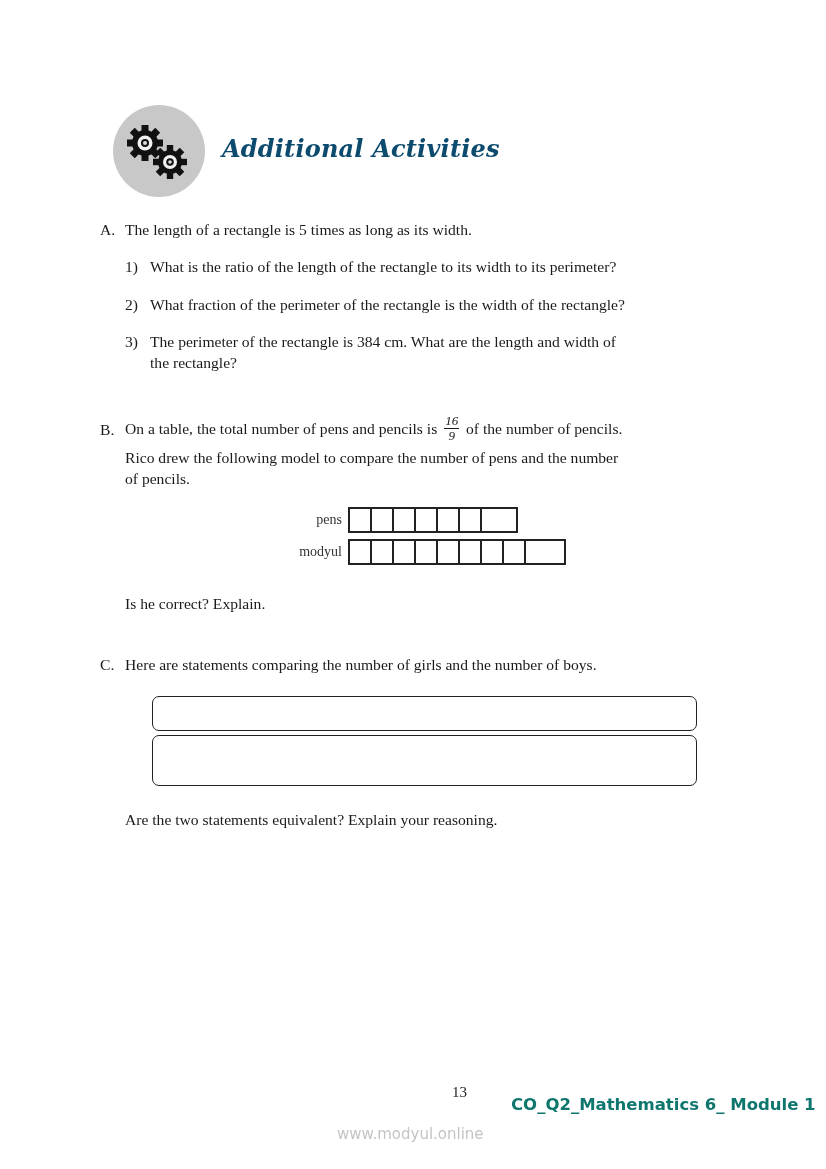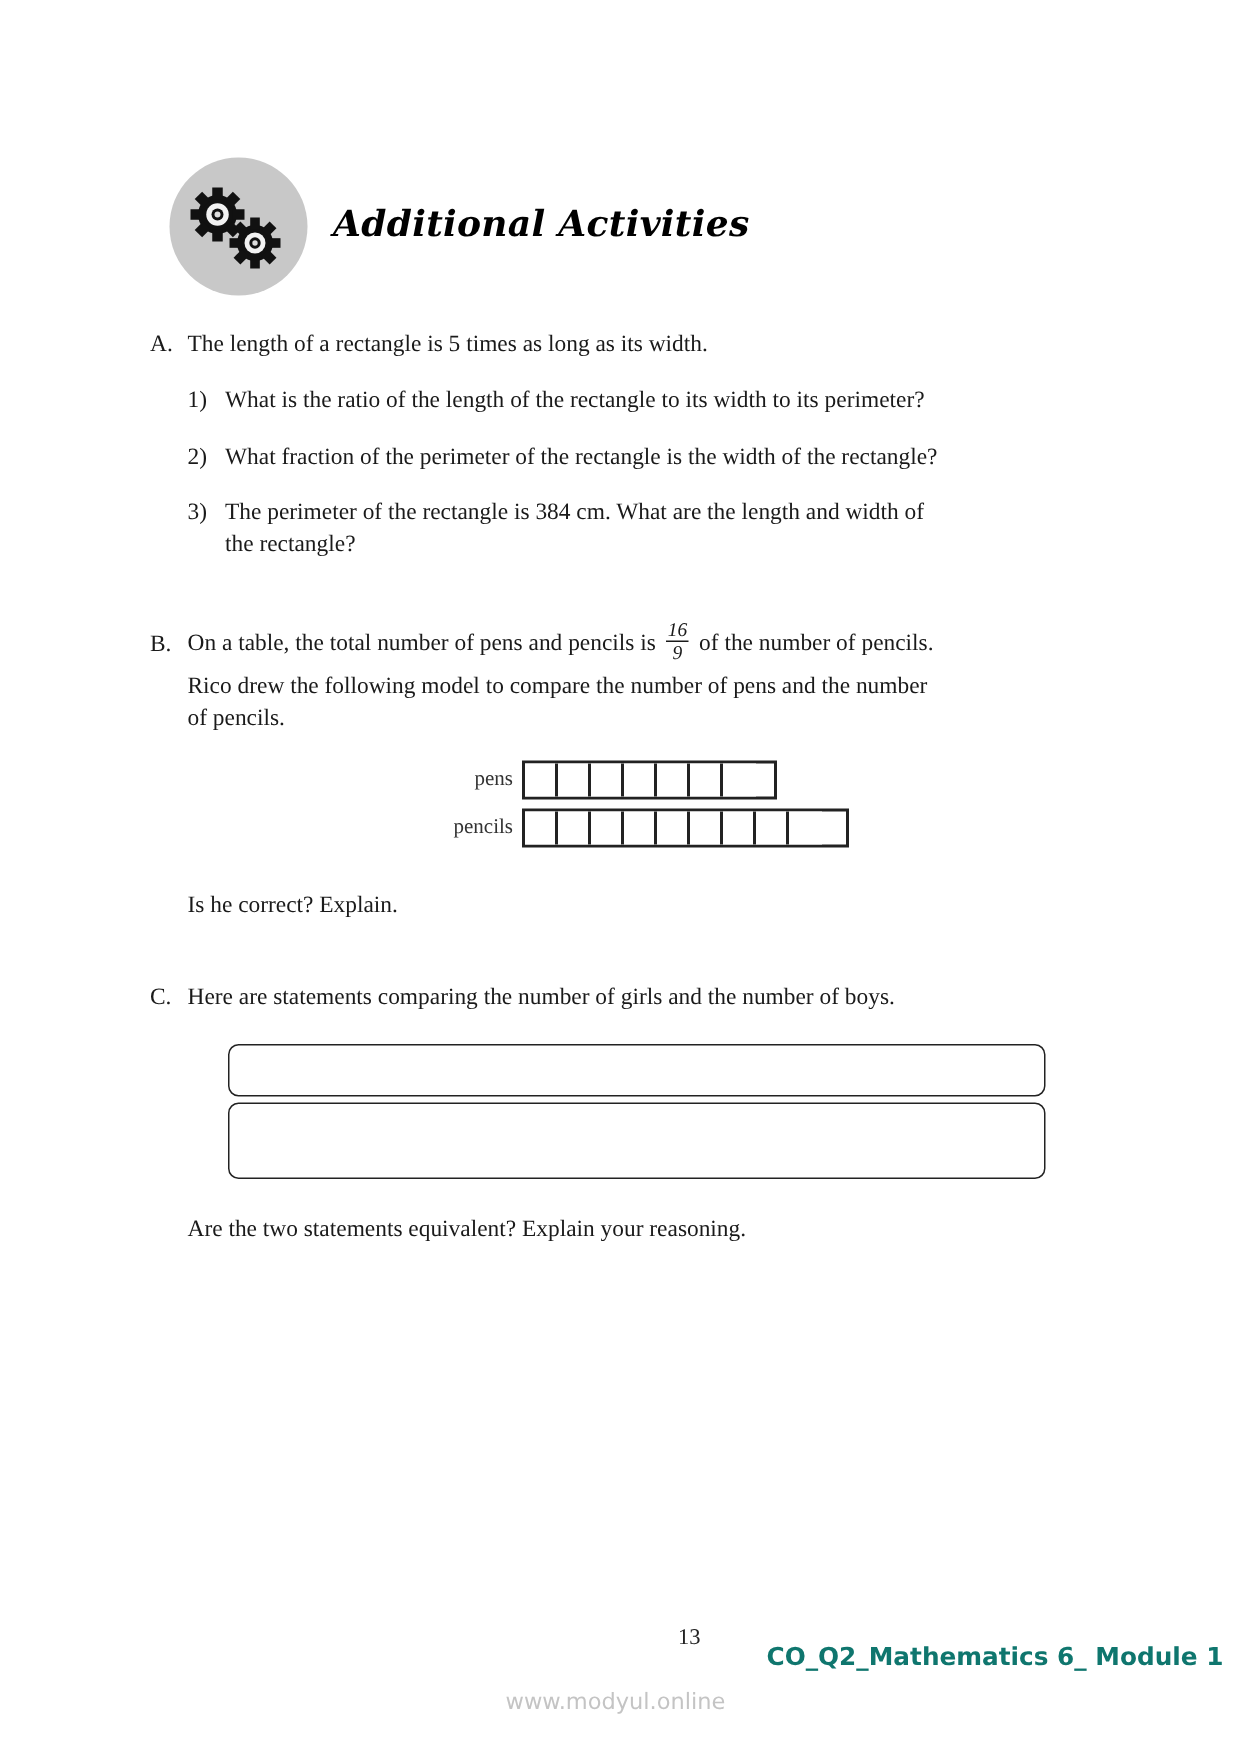--- a/index.html
+++ b/index.html
@@ -5,21 +5,21 @@
   html, body { margin: 0; padding: 0; background: #ffffff; }
   body { width: 826px; height: 1169px; position: relative; overflow: hidden;
          font-family: "DejaVu Serif", "Liberation Serif", serif; color: #1a1a1a; }
   .abs { position: absolute; }
 
   
   .icon-circle { left: 113px; top: 105px; width: 92px; height: 92px; border-radius: 50%;
                  background: #c8c8c8; }
   .icon-circle svg { position: absolute; left: 0; top: 0; }
   .title { left: 222px; top: 134px; font-family: "DejaVu Serif", serif; font-weight: bold;
-           font-style: italic; font-size: 24px; color: #000000; letter-spacing: 0.2px; }
+           font-style: italic; font-size: 24px; color: #0c4a6e; letter-spacing: 0.2px; }
 
   .txt { font-family: "Liberation Serif", serif; font-size: 15.6px; color: #1a1a1a; white-space: nowrap; }
   .label { width: 24px; }
 
   
   .frac { display: inline-block; vertical-align: middle; text-align: center; margin: 0 3px;
           position: relative; top: -2px; font-style: italic; }
   .frac span { display: block; font-size: 13px; line-height: 14px; padding: 0 1px; }
   .frac .num { border-bottom: 1px solid #1a1a1a; }
 
@@ -106,21 +106,21 @@
 <div class="abs tape-label" style="left:282px; top:512px;">pens</div>
 <div class="abs tape" id="tape-pens" style="left: 348px; top: 507px; width: 170px;">
     <div class="cell"></div>
     <div class="cell"></div>
     <div class="cell"></div>
     <div class="cell"></div>
     <div class="cell"></div>
     <div class="cell"></div>
     <div class="cell"></div>
   </div>
-<div class="abs tape-label" style="left:282px; top:544px;">pencils</div>
+<div class="abs tape-label" style="left:282px; top:544px;">modyul</div>
 <div class="abs tape" id="tape-pencils" style="left: 348px; top: 539px; width: 218px;">
     <div class="cell"></div>
     <div class="cell"></div>
     <div class="cell"></div>
     <div class="cell"></div>
     <div class="cell"></div>
     <div class="cell"></div>
     <div class="cell"></div>
     <div class="cell"></div>
     <div class="cell"></div>

